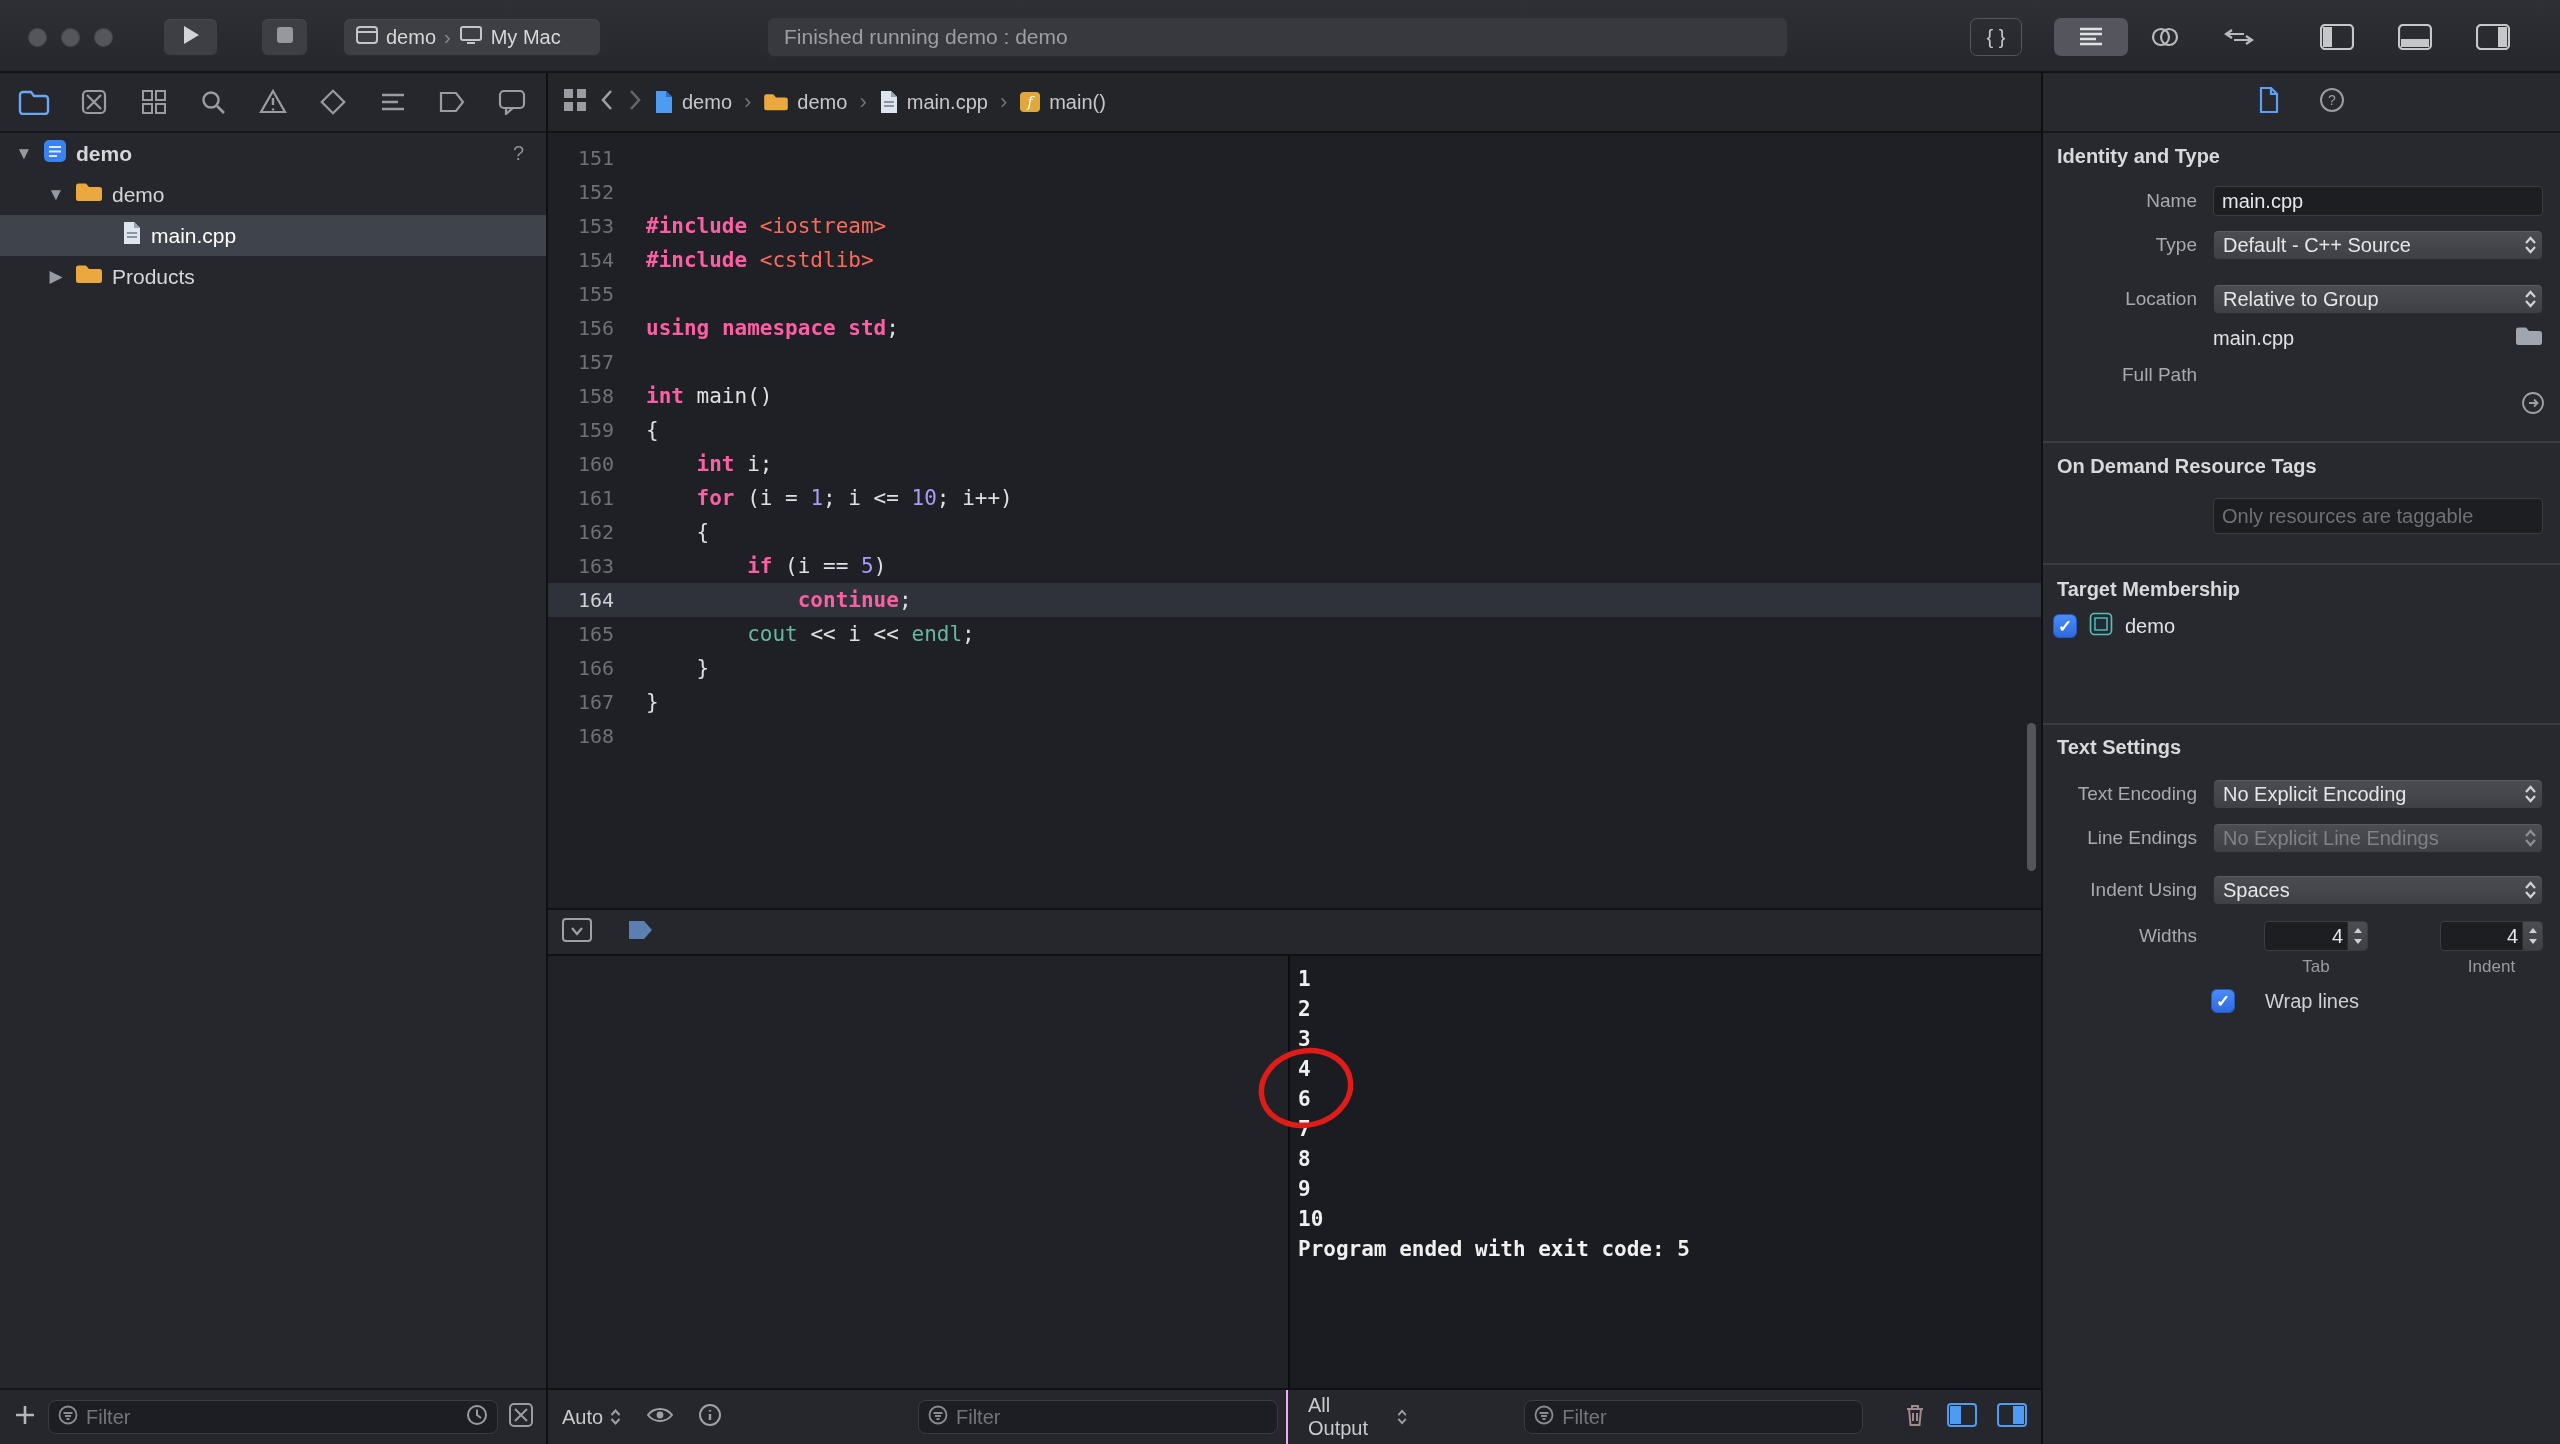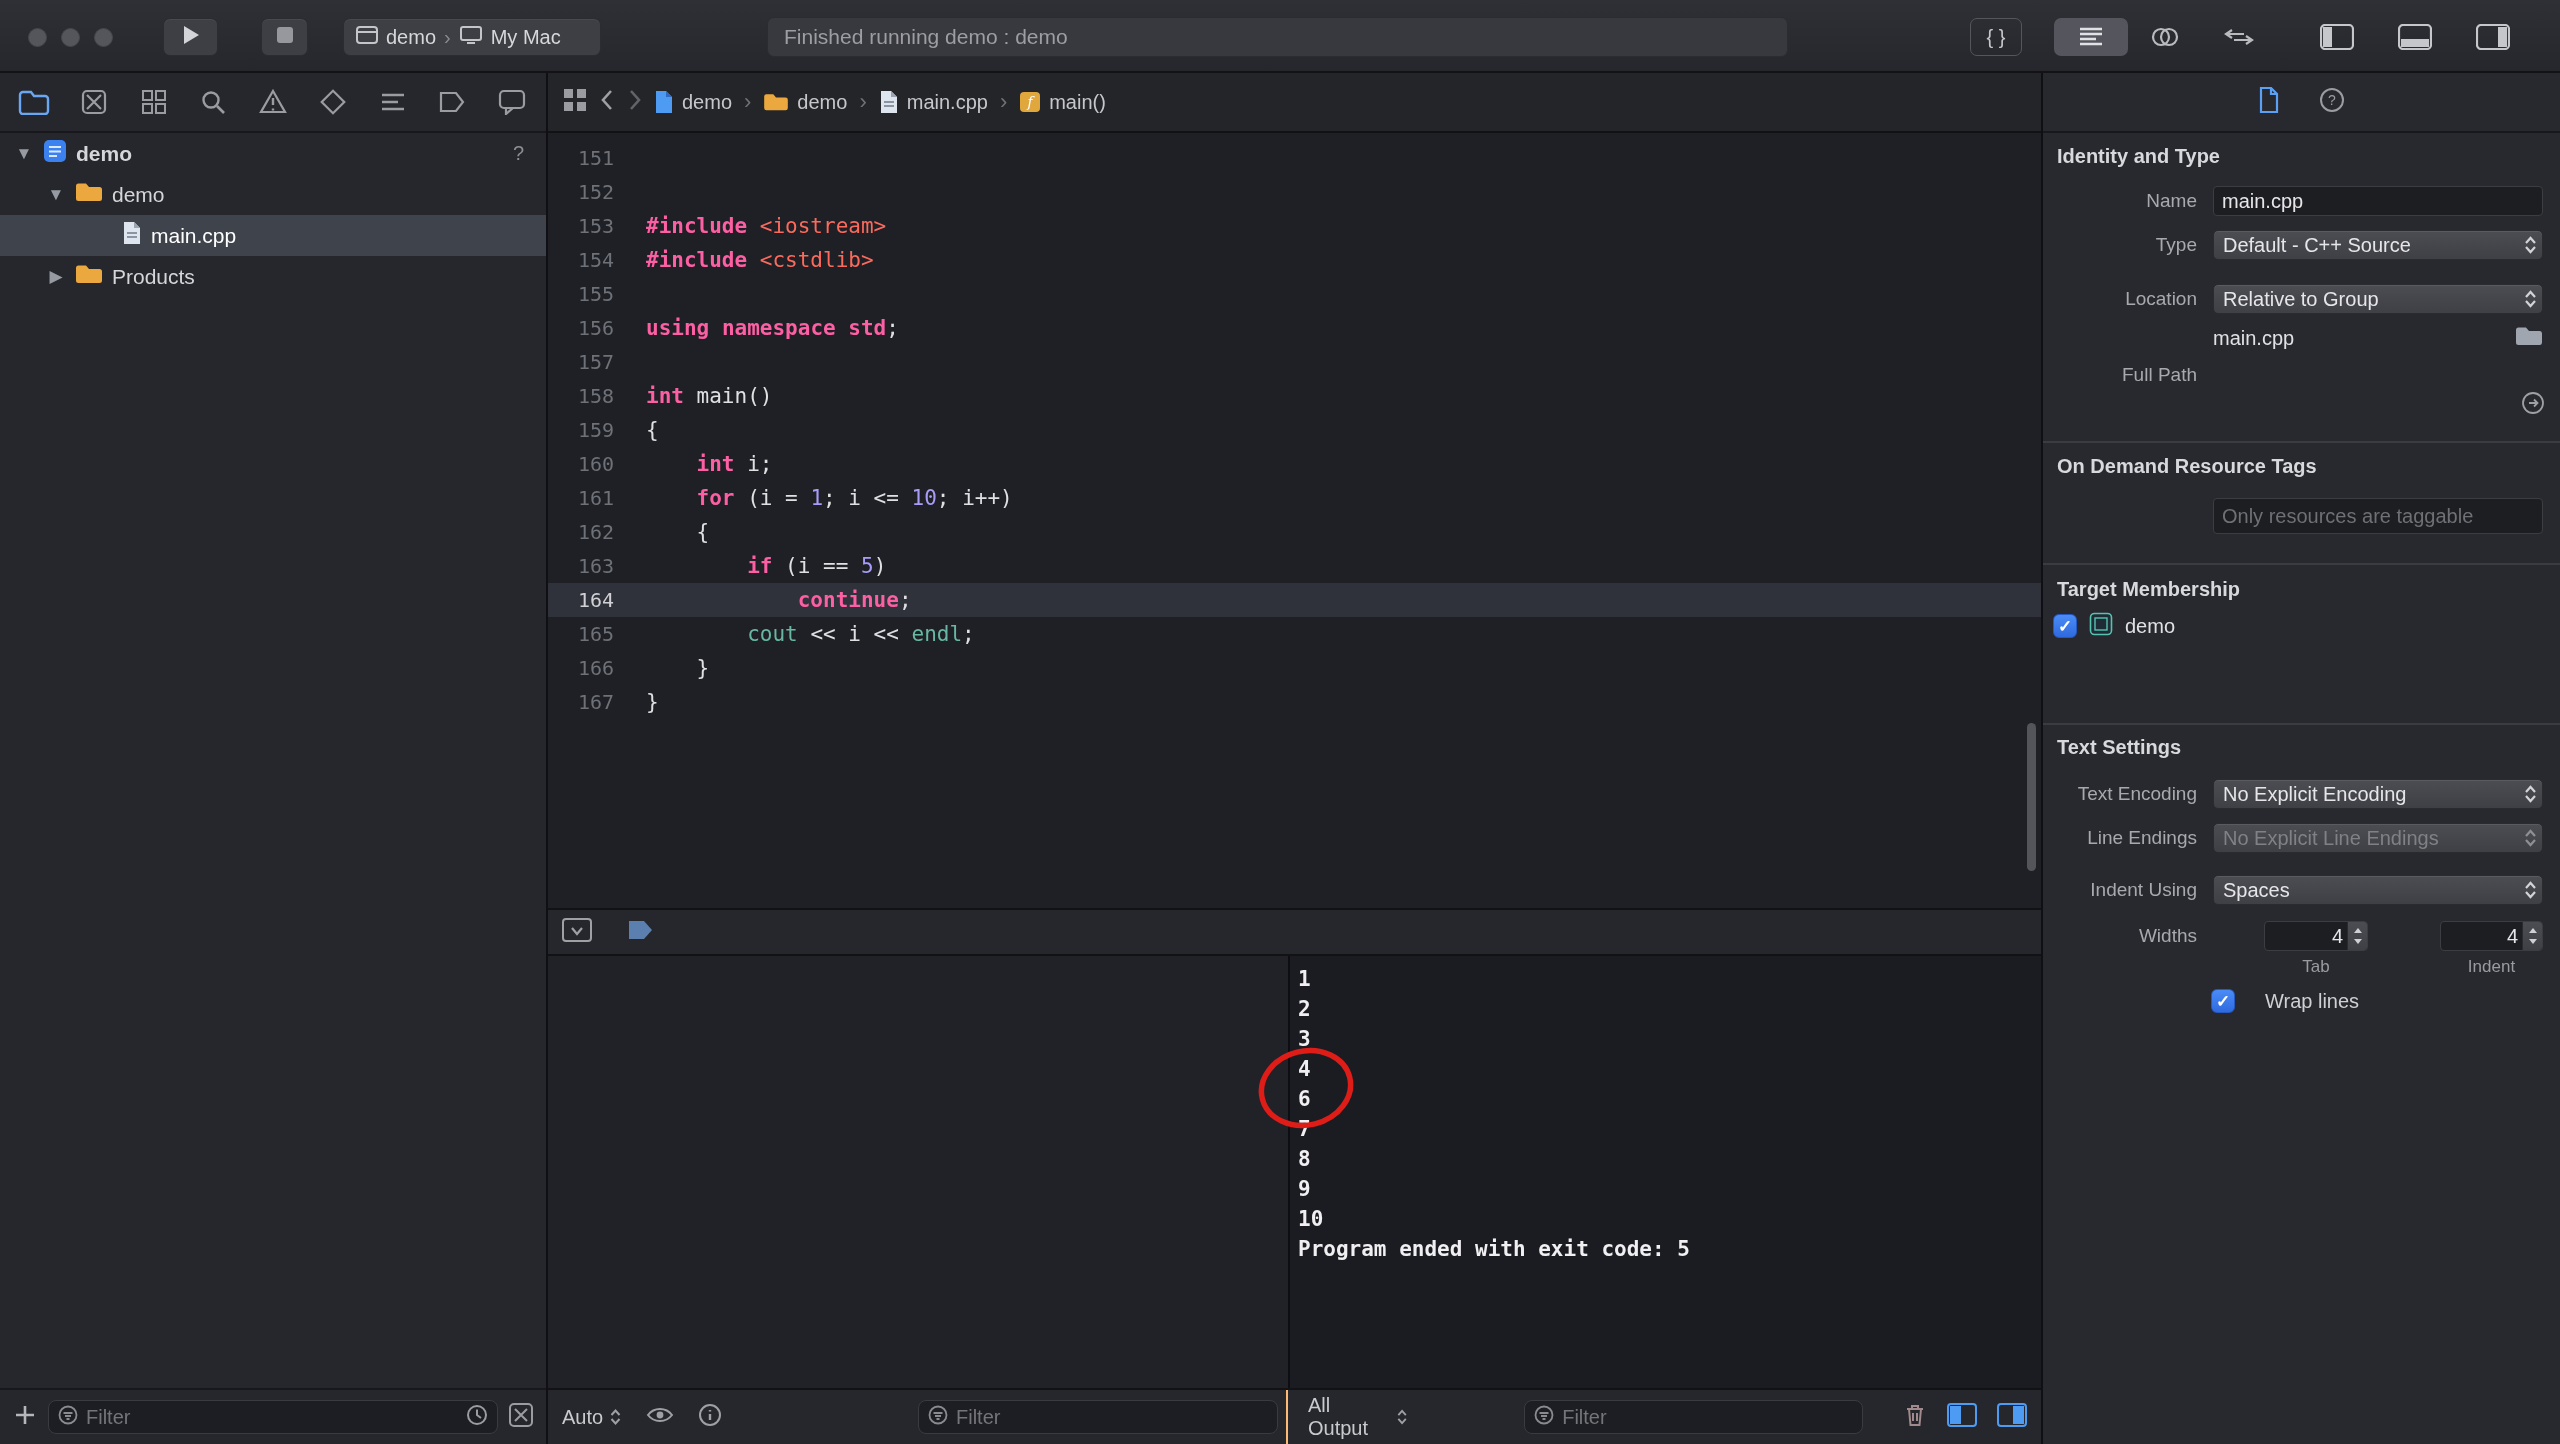--- a/index.html
+++ b/index.html
@@ -71,21 +71,21 @@
   .scrollbar { position:absolute; right:5px; top:590px; width:9px; height:148px; border-radius:5px; background:#54555b; }
 
   .debug-strip { height:48px; background:#26272c; border-top:2px solid #121215; border-bottom:2px solid #121215;
                  display:flex; align-items:center; padding-left:14px; gap:34px; }
   .debug-area { height:432px; display:flex; position:relative; }
   .vars-pane { width:742px; background:#212227; border-right:2px solid #0e0e12; }
   .console-pane { flex:1; background:#1b1c21; padding:8px 0 0 8px; }
   .console-line { font-family:"DejaVu Sans Mono",monospace; font-weight:bold; font-size:21px;
                   line-height:30px; color:#f0f0f2; white-space:pre; }
   .debug-bars { height:56px; border-top:2px solid #121215; display:flex; background:#26272c; }
-  .vars-bar { width:742px; border-right:2px solid #fdba74; display:flex; align-items:center;
+  .vars-bar { width:742px; border-right:2px solid #f0abfc; display:flex; align-items:center;
               padding:0 8px 0 14px; gap:24px; }
   .console-bar { flex:1; display:flex; align-items:center; padding:0 14px 0 20px; gap:20px; }
   .scope { display:flex; align-items:center; gap:6px; font-size:20px; color:#c9cacd; }
   .barfield { height:34px; width:360px; border-radius:8px; background:#1d1e23; border:1px solid #3a3b40;
               display:flex; align-items:center; padding:0 8px; gap:7px; }
   .barfield input { background:transparent; border:none; outline:none; color:#d5d6d9; font-size:20px;
                     font-family:"Liberation Sans",sans-serif; flex:1; min-width:0; }
   .barfield input::placeholder { color:#74757a; }
 
   
@@ -414,20 +414,21 @@
             <div class="code-line"><span class="ln">158</span><span class="code"><span class="tok-k">int</span><span class="tok-p"> main()</span></span></div>
             <div class="code-line"><span class="ln">159</span><span class="code"><span class="tok-p">{</span></span></div>
             <div class="code-line"><span class="ln">160</span><span class="code"><span class="tok-p">    </span><span class="tok-k">int</span><span class="tok-p"> i;</span></span></div>
             <div class="code-line"><span class="ln">161</span><span class="code"><span class="tok-p">    </span><span class="tok-k">for</span><span class="tok-p"> (i = </span><span class="tok-num">1</span><span class="tok-p">; i &lt;= </span><span class="tok-num">10</span><span class="tok-p">; i++)</span></span></div>
             <div class="code-line"><span class="ln">162</span><span class="code"><span class="tok-p">    {</span></span></div>
             <div class="code-line"><span class="ln">163</span><span class="code"><span class="tok-p">        </span><span class="tok-k">if</span><span class="tok-p"> (i == </span><span class="tok-num">5</span><span class="tok-p">)</span></span></div>
             <div class="code-line hl"><span class="ln">164</span><span class="code"><span class="tok-p">            </span><span class="tok-k">continue</span><span class="tok-p">;</span></span></div>
             <div class="code-line"><span class="ln">165</span><span class="code"><span class="tok-p">        </span><span class="tok-c">cout</span><span class="tok-p"> &lt;&lt; i &lt;&lt; </span><span class="tok-c">endl</span><span class="tok-p">;</span></span></div>
             <div class="code-line"><span class="ln">166</span><span class="code"><span class="tok-p">    }</span></span></div>
             <div class="code-line"><span class="ln">167</span><span class="code"><span class="tok-p">}</span></span></div>
+            <div class="code-line"><span class="ln">168</span><span class="code"></span></div>
           </div>
         <div class="scrollbar"></div>
       </div>
 
       <div class="debug-strip">
         <span>
           <svg width="30" height="24" viewBox="0 0 30 24">
               <rect x="1" y="1" width="28" height="22" rx="3" fill="none" stroke="#9fa0a5" stroke-width="2"></rect>
               <path d="M10 10 L15 16 L20 10" fill="none" stroke="#9fa0a5" stroke-width="2.2"></path>
             </svg>

